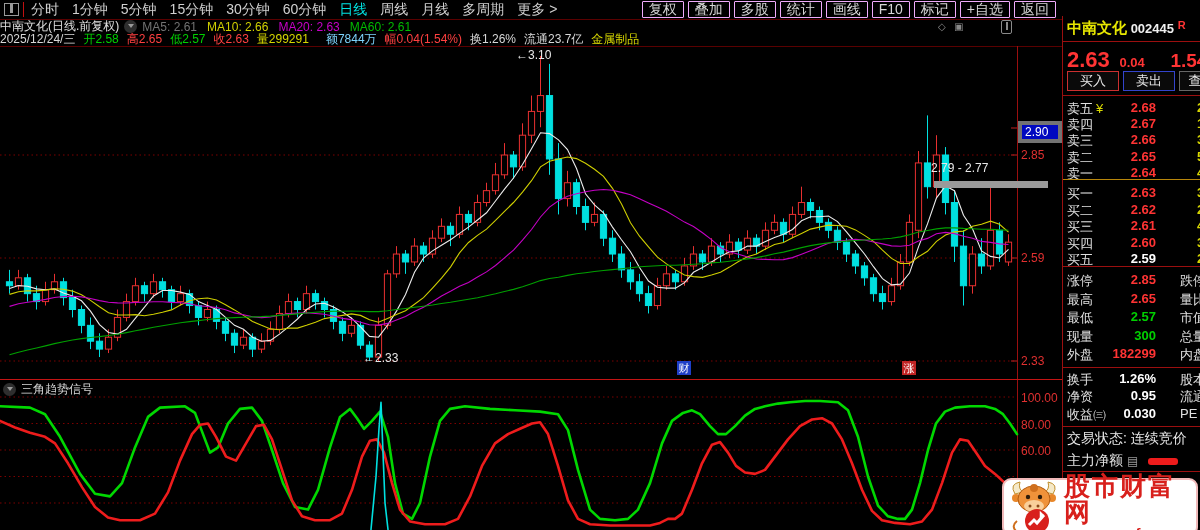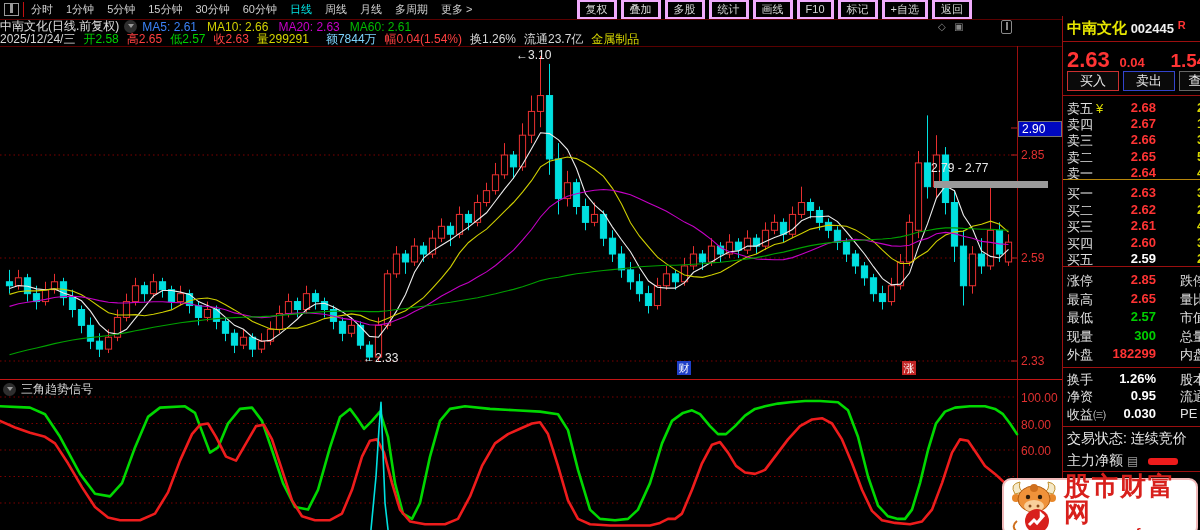--- a/index.html
+++ b/index.html
@@ -1,44 +1,44 @@
 <!DOCTYPE html>
 <html><head>
 <meta charset="utf-8">
 <style>
   html,body{margin:0;padding:0;background:#000;width:1200px;height:530px;overflow:hidden;
     font-family:"Liberation Sans","DejaVu Sans",sans-serif;}
   .abs{position:absolute;}
   #stage{position:relative;width:1200px;height:530px;background:#000;}
   
-  #menubar{left:0;top:0;width:972px;height:19px;display:flex;align-items:center;font-size:11px;color:#d0d0d0;}
+  #menubar{left:0;top:0;width:1056px;height:19px;display:flex;align-items:center;font-size:14px;color:#d0d0d0;}
   .win-icon{width:13px;height:11px;border:1px solid #9a9a9a;margin:0 4px 0 4px;position:relative;}
   .win-icon:after{content:"";position:absolute;left:5px;top:0;width:3px;height:9px;background:#9a9a9a;}
   .menusep{width:1px;height:15px;background:#c01010;margin-right:7px;}
   .mitem{margin-right:13px;cursor:default;white-space:nowrap;}
   .mitem.active{color:#00e0e0;}
   #menubar-right{margin-left:auto;display:flex;align-items:center;}
-  .mbtn{border:3px solid #f0abfc;border-radius:1px;padding:0 6px;height:15px;line-height:15px;margin-left:4px;color:#d6d6d6;white-space:nowrap;}
+  .mbtn{border:1px solid #f0abfc;border-radius:1px;padding:0 6px;height:15px;line-height:15px;margin-left:4px;color:#d6d6d6;white-space:nowrap;}
   .hline{height:1px;background:#5a0000;}
   
   #inforow{left:0;top:20px;height:13px;display:flex;align-items:center;font-size:12px;color:#e0e0e0;}
   .drop-circle{width:13px;height:13px;border-radius:50%;background:#2e2e2e;margin:0 5px;position:relative;}
   .drop-circle:after{content:"";position:absolute;left:3.5px;top:4px;border:3px solid transparent;border-top:4px solid #9a9a9a;}
   .ma-item{margin-right:10px;white-space:nowrap;}
   #ohlcrow{left:0;top:33px;height:13px;display:flex;align-items:center;font-size:12px;}
   .ohlc-part{margin-right:8px;white-space:nowrap;}
   
   .annot{position:absolute;color:#e8e8e8;font-size:12px;white-space:nowrap;}
   .marker-badge{position:absolute;width:14px;height:14px;color:#fff;font-size:11px;line-height:14px;text-align:center;}
   .corner-ico{position:absolute;color:#8a8a8a;font-size:10px;}
   .page-ico{position:absolute;width:9px;height:12px;border:1px solid #8a8a8a;border-radius:2px;}
   .page-ico:after{content:"";position:absolute;left:4px;top:1px;width:2px;height:8px;background:#8a8a8a;}
   
   .yaxis-label{position:absolute;left:1021px;width:38px;font-size:12px;color:#e03030;}
-  .yaxis-label.hl{left:1018px;width:44px;background:#0008c0;color:#fff;text-align:left;padding-left:3px;border:1px solid #737373;box-sizing:border-box;}
+  .yaxis-label.hl{left:1018px;width:44px;background:#0008c0;color:#fff;text-align:left;padding-left:3px;border:4px solid #737373;box-sizing:border-box;}
   
   #indheader{left:0;top:382px;height:14px;display:flex;align-items:center;font-size:12px;}
   #indheader .name{color:#d8d8d8;margin-right:10px;}
   #indheader .ival{margin-right:10px;white-space:nowrap;}
   
   #qpanel{left:1063px;top:16px;width:137px;height:530px;font-size:13px;color:#e0e0e0;}
   .qline{position:absolute;left:0;width:137px;height:1px;background:#9b0f0f;}
   .qrow{position:absolute;left:4px;width:133px;white-space:nowrap;}
   .qlabel{color:#e0e0e0;}
   .qprice{position:absolute;right:44px;font-weight:bold;}
@@ -72,21 +72,21 @@
         <span class="mbtn">标记</span>
         <span class="mbtn">+自选</span>
         <span class="mbtn">返回</span>
       </span>
   </div>
   <div class="hline abs" style="left:0;top:19px;width:1062px;"></div>
 
   <div id="inforow" class="abs">
     <span>中南文化(日线.前复权)</span>
     <span class="drop-circle"></span>
-    <span id="ma-items"><span class="ma-item" style="color: #3b82f6;">MA5: 2.61</span><span class="ma-item" style="color: rgb(208, 208, 0);">MA10: 2.66</span><span class="ma-item" style="color: rgb(200, 0, 200);">MA20: 2.63</span><span class="ma-item" style="color: rgb(0, 187, 0);">MA60: 2.61</span></span>
+    <span id="ma-items"><span class="ma-item" style="color: #737373;">MA5: 2.61</span><span class="ma-item" style="color: rgb(208, 208, 0);">MA10: 2.66</span><span class="ma-item" style="color: rgb(200, 0, 200);">MA20: 2.63</span><span class="ma-item" style="color: rgb(0, 187, 0);">MA60: 2.61</span></span>
   </div>
 
   <div id="ohlcrow" class="abs">
       <span class="ohlc-part" style="color: rgb(216, 216, 216);">2025/12/24/三</span>
       <span class="ohlc-part" style="color: rgb(0, 208, 0);">开2.58</span>
       <span class="ohlc-part" style="color: rgb(255, 64, 64);">高2.65</span>
       <span class="ohlc-part" style="color: rgb(0, 208, 0);">低2.57</span>
       <span class="ohlc-part" style="color: rgb(255, 64, 64);">收2.63</span>
       <span class="ohlc-part" style="color: rgb(216, 216, 0);">量299291</span>
       <span class="ohlc-part" style="color: #7dd3fc; margin-left: 9px;">额7844万</span>

